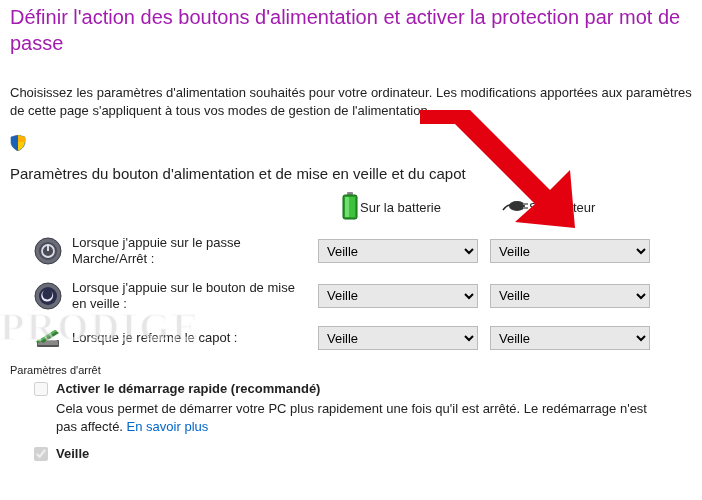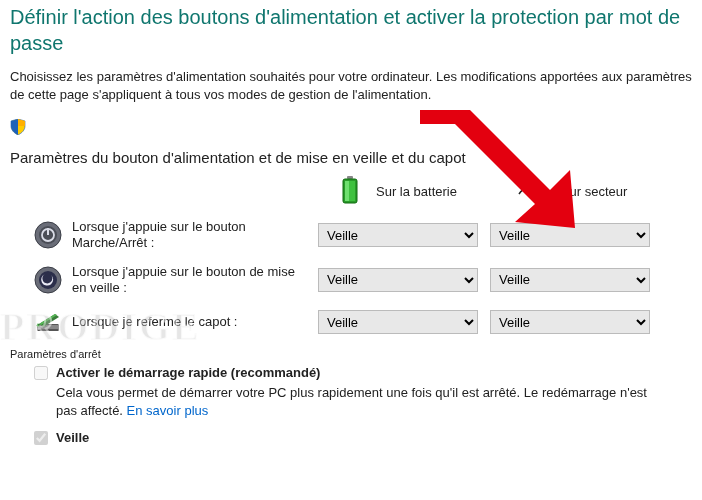--- a/index.html
+++ b/index.html
@@ -1,24 +1,24 @@
 <!DOCTYPE html>
 <html><head>
 <meta charset="utf-8">
 <style>
   * { box-sizing: border-box; margin: 0; padding: 0; }
   body { font-family: "Segoe UI", Tahoma, sans-serif; font-size: 13px; color: #222; background: #fff; width: 702px; padding: 4px 10px 10px 10px; position: relative; }
-  .title { color: #0f766e; font-size: 20px; font-weight: 400; line-height: 1.3; margin-bottom: 12px; }
+  .title { color: #a21caf; font-size: 20px; font-weight: 400; line-height: 1.3; margin-bottom: 28px; }
   .intro { font-size: 13px; line-height: 1.35; margin-bottom: 16px; }
   .admin-link-row { display: flex; align-items: center; gap: 6px; margin-bottom: 14px; }
   .shield-icon { width: 16px; height: 16px; }
   .link { color: #0066cc; text-decoration: none; cursor: pointer; }
   .section-label { font-size: 15px; margin-bottom: 10px; }
   .columns-header { display: flex; align-items: center; margin-left: 330px; gap: 60px; margin-bottom: 12px; }
-  .col-head { display: flex; align-items: center; gap: 16px; font-size: 13px; }
+  .col-head { display: flex; align-items: center; gap: 0; font-size: 13px; }
   .battery-svg { width: 20px; height: 28px; }
   .plug-svg { width: 28px; height: 16px; }
   .row { display: flex; align-items: center; margin-bottom: 12px; padding-left: 24px; }
   .row-icon { width: 28px; height: 28px; flex: 0 0 28px; margin-right: 10px; }
   .row-label { flex: 0 0 246px; font-size: 13px; line-height: 1.25; padding-right: 6px; }
   .selects { display: flex; gap: 12px; }
   select { width: 160px; height: 24px; font-family: inherit; font-size: 13px; background: #e8e8e8; border: 1px solid #bbb; padding: 1px 4px; }
   .shutdown-label { font-size: 11px; margin-top: 6px; margin-bottom: 4px; }
   .chk-row { display: flex; align-items: flex-end; gap: 8px; padding-left: 24px; margin-bottom: 4px; }
   .chk-row input[type=checkbox] { width: 14px; height: 14px; margin-top: 2px; }
@@ -75,21 +75,21 @@
 
 <div class="row">
   <span class="row-icon">
     <svg viewBox="0 0 28 28">
         <circle cx="14" cy="14" r="13" fill="#6a6d78" stroke="#3a3d46"></circle>
         <circle cx="14" cy="14" r="9" fill="#4a4d56"></circle>
         <circle cx="14" cy="14" r="6" fill="none" stroke="#d9dbe6" stroke-width="1.8"></circle>
         <rect x="13" y="7" width="2" height="7" fill="#d9dbe6"></rect>
       </svg>
   </span>
-  <div class="row-label">Lorsque j'appuie sur le bouton Marche/Arrêt :</div>
+  <div class="row-label">Lorsque j'appuie sur le passe Marche/Arrêt :</div>
   <div class="selects">
     <select><option>Veille</option></select>
     <select><option>Veille</option></select>
   </div>
 </div>
 
 <div class="row">
   <span class="row-icon">
     <svg viewBox="0 0 28 28">
         <circle cx="14" cy="14" r="13" fill="#6a6d78" stroke="#3a3d46"></circle>

